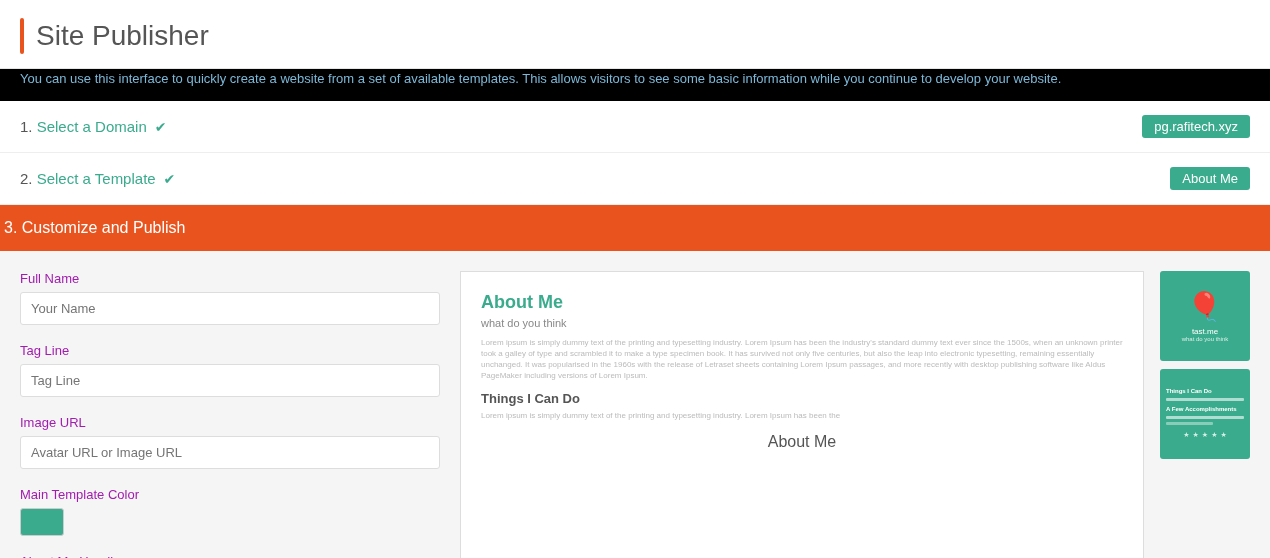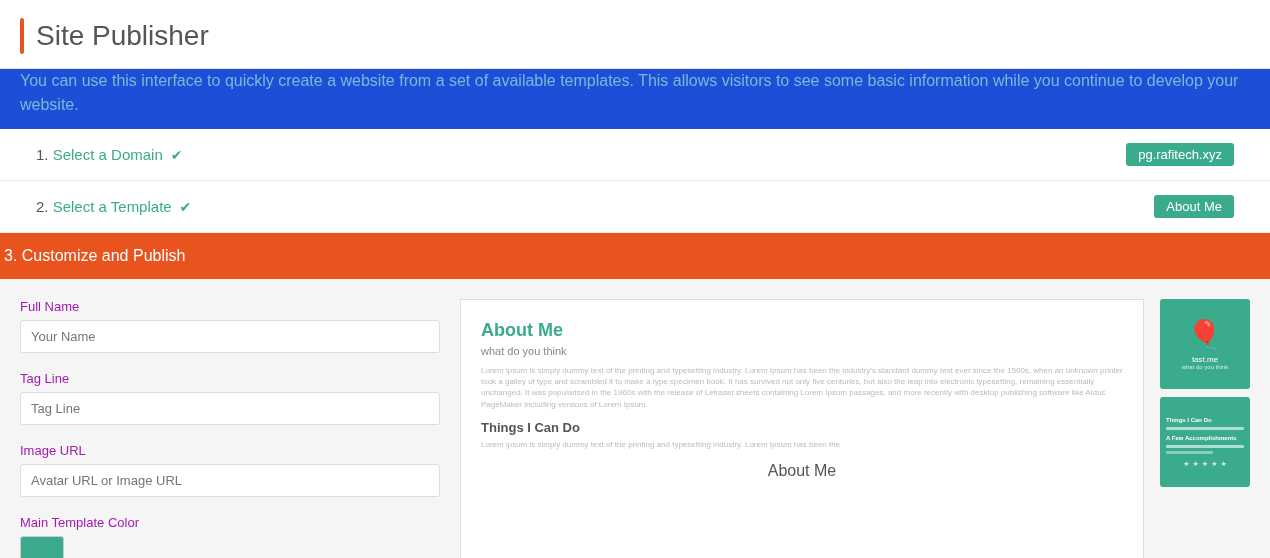--- a/index.html
+++ b/index.html
@@ -32,35 +32,35 @@
       background: #e8531e;
       margin-right: 12px;
       border-radius: 2px;
     }
     .page-title {
       font-size: 28px;
       font-weight: 300;
       color: #555;
     }
     .subtitle {
-      font-size: 16px;
+      font-size: 13px;
       color: #7cb8d8;
       padding: 0 20px 12px 20px;
-      background: #1d4ed8;
+      background: #000000;
       line-height: 1.5;
     }
     .steps-container {
       background: #fff;
       margin: 0;
     }
     .step-row {
       display: flex;
       align-items: center;
       justify-content: space-between;
-      padding: 14px 36px;
+      padding: 14px 20px;
       border-bottom: 1px solid #eee;
       background: #fff;
     }
     .step-label {
       font-size: 15px;
       color: #555;
     }
     .step-label span.step-num {
       color: #555;
     }

